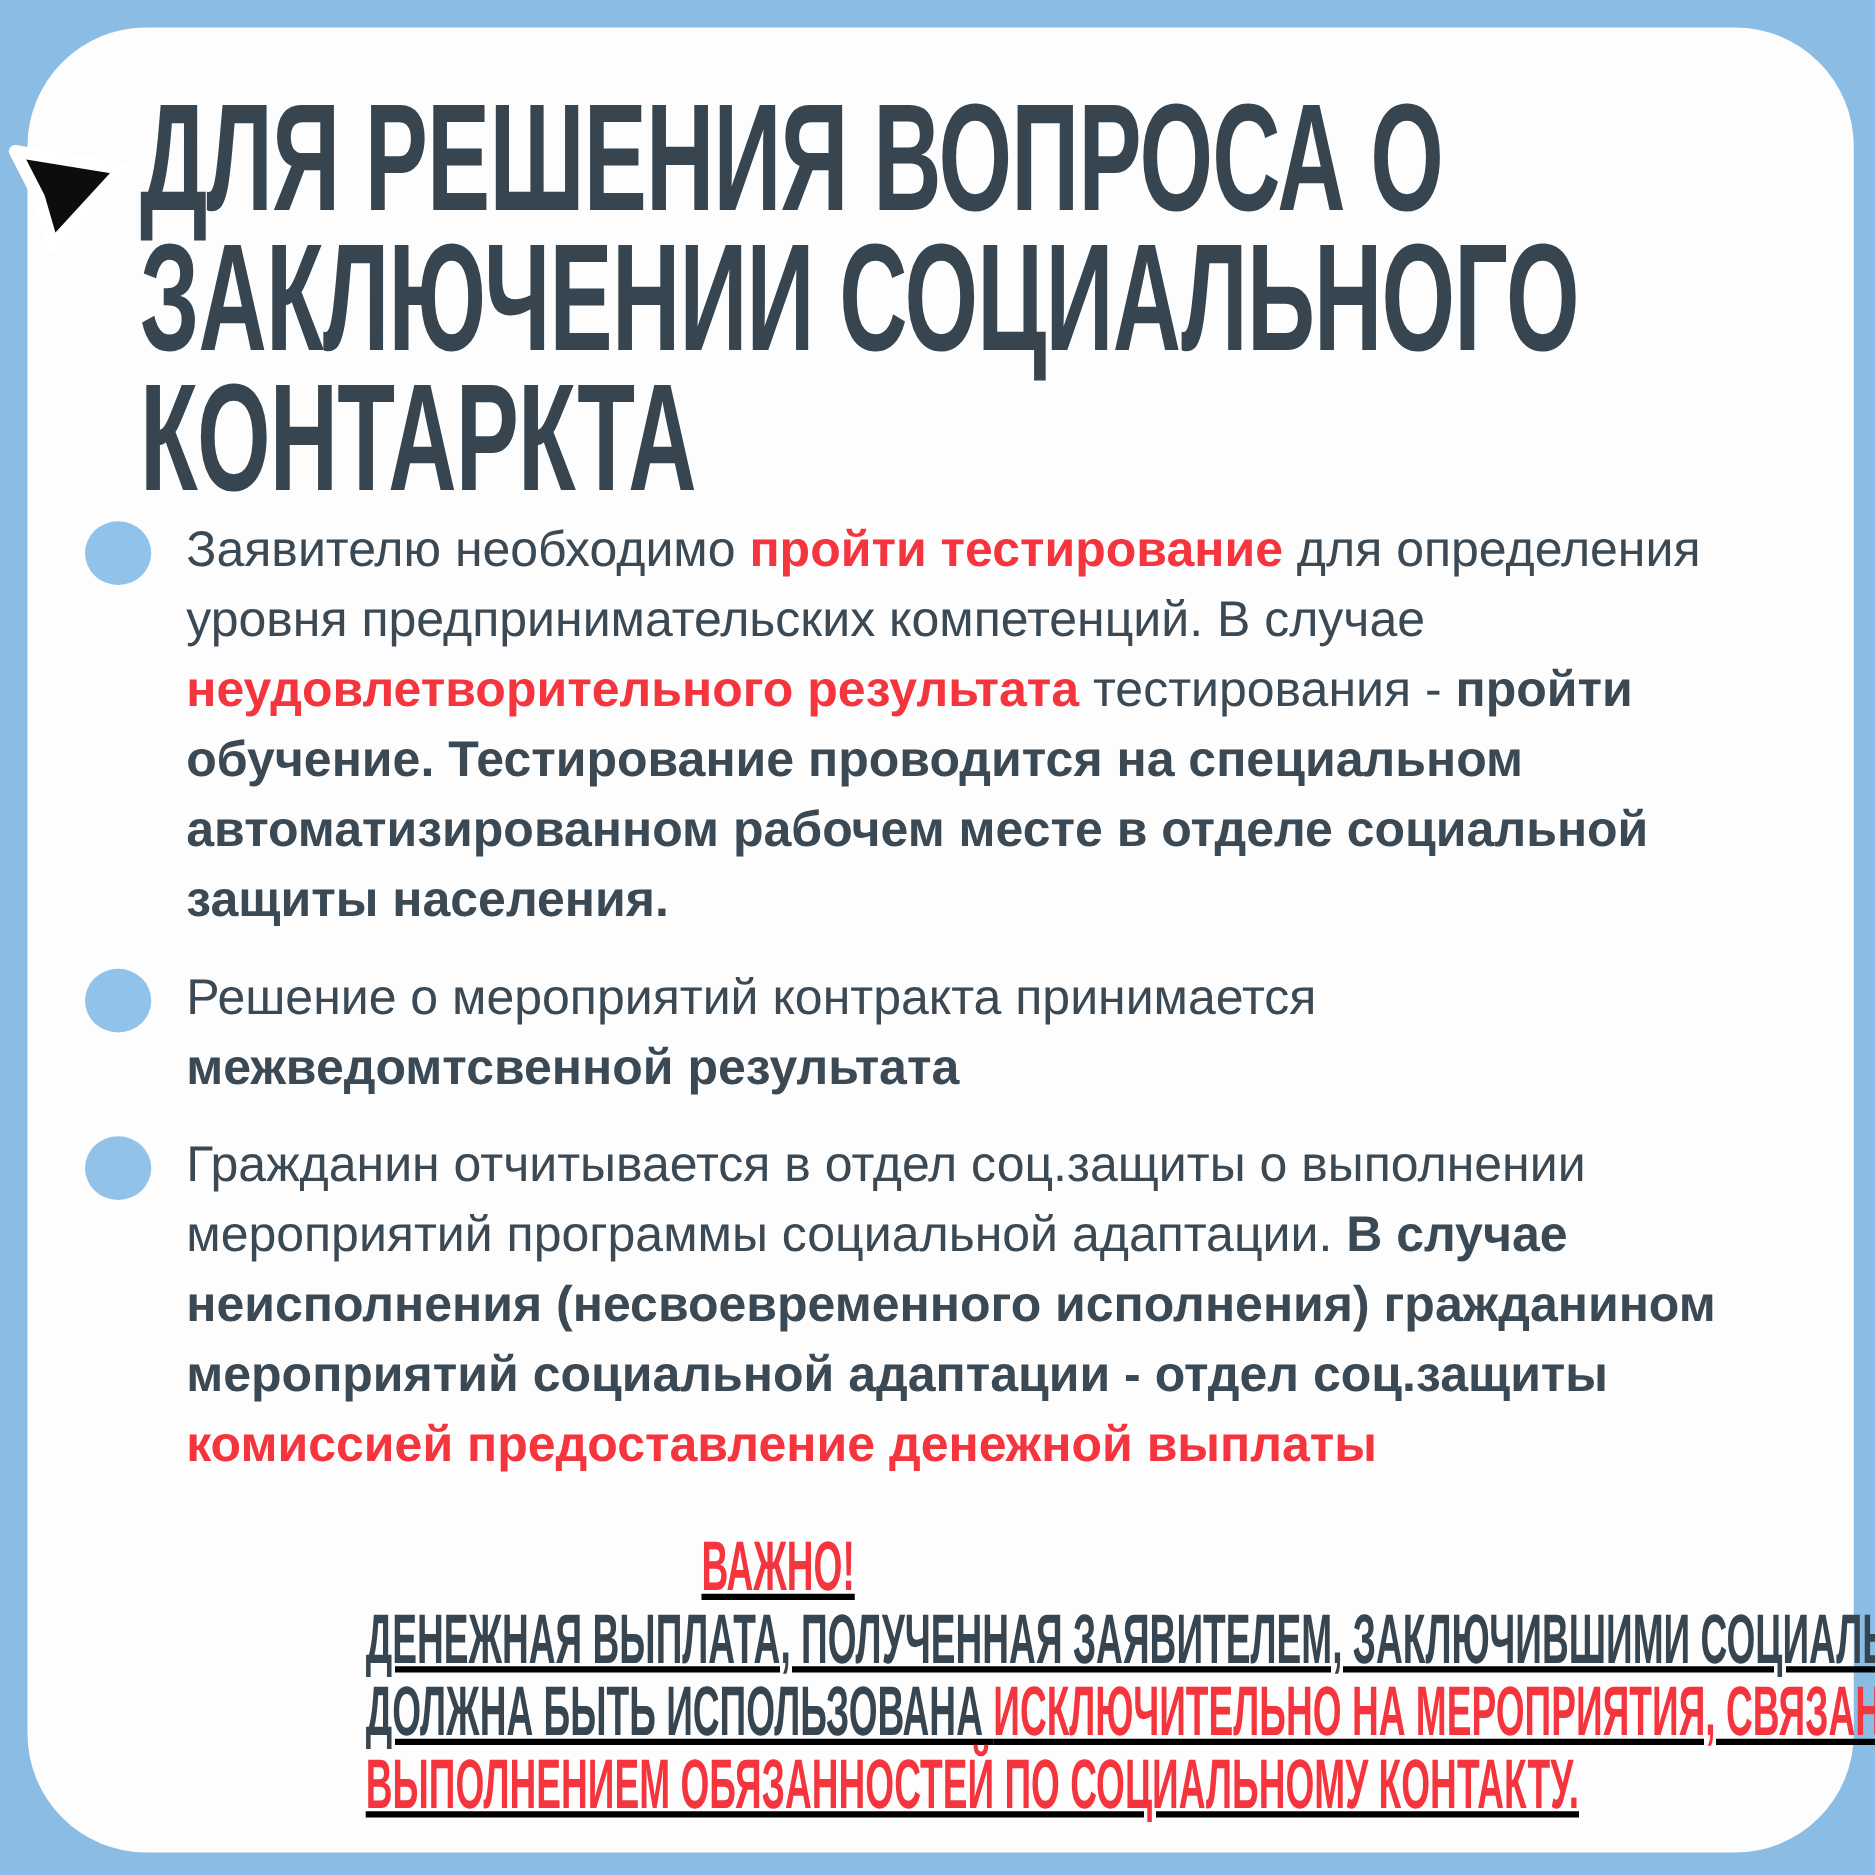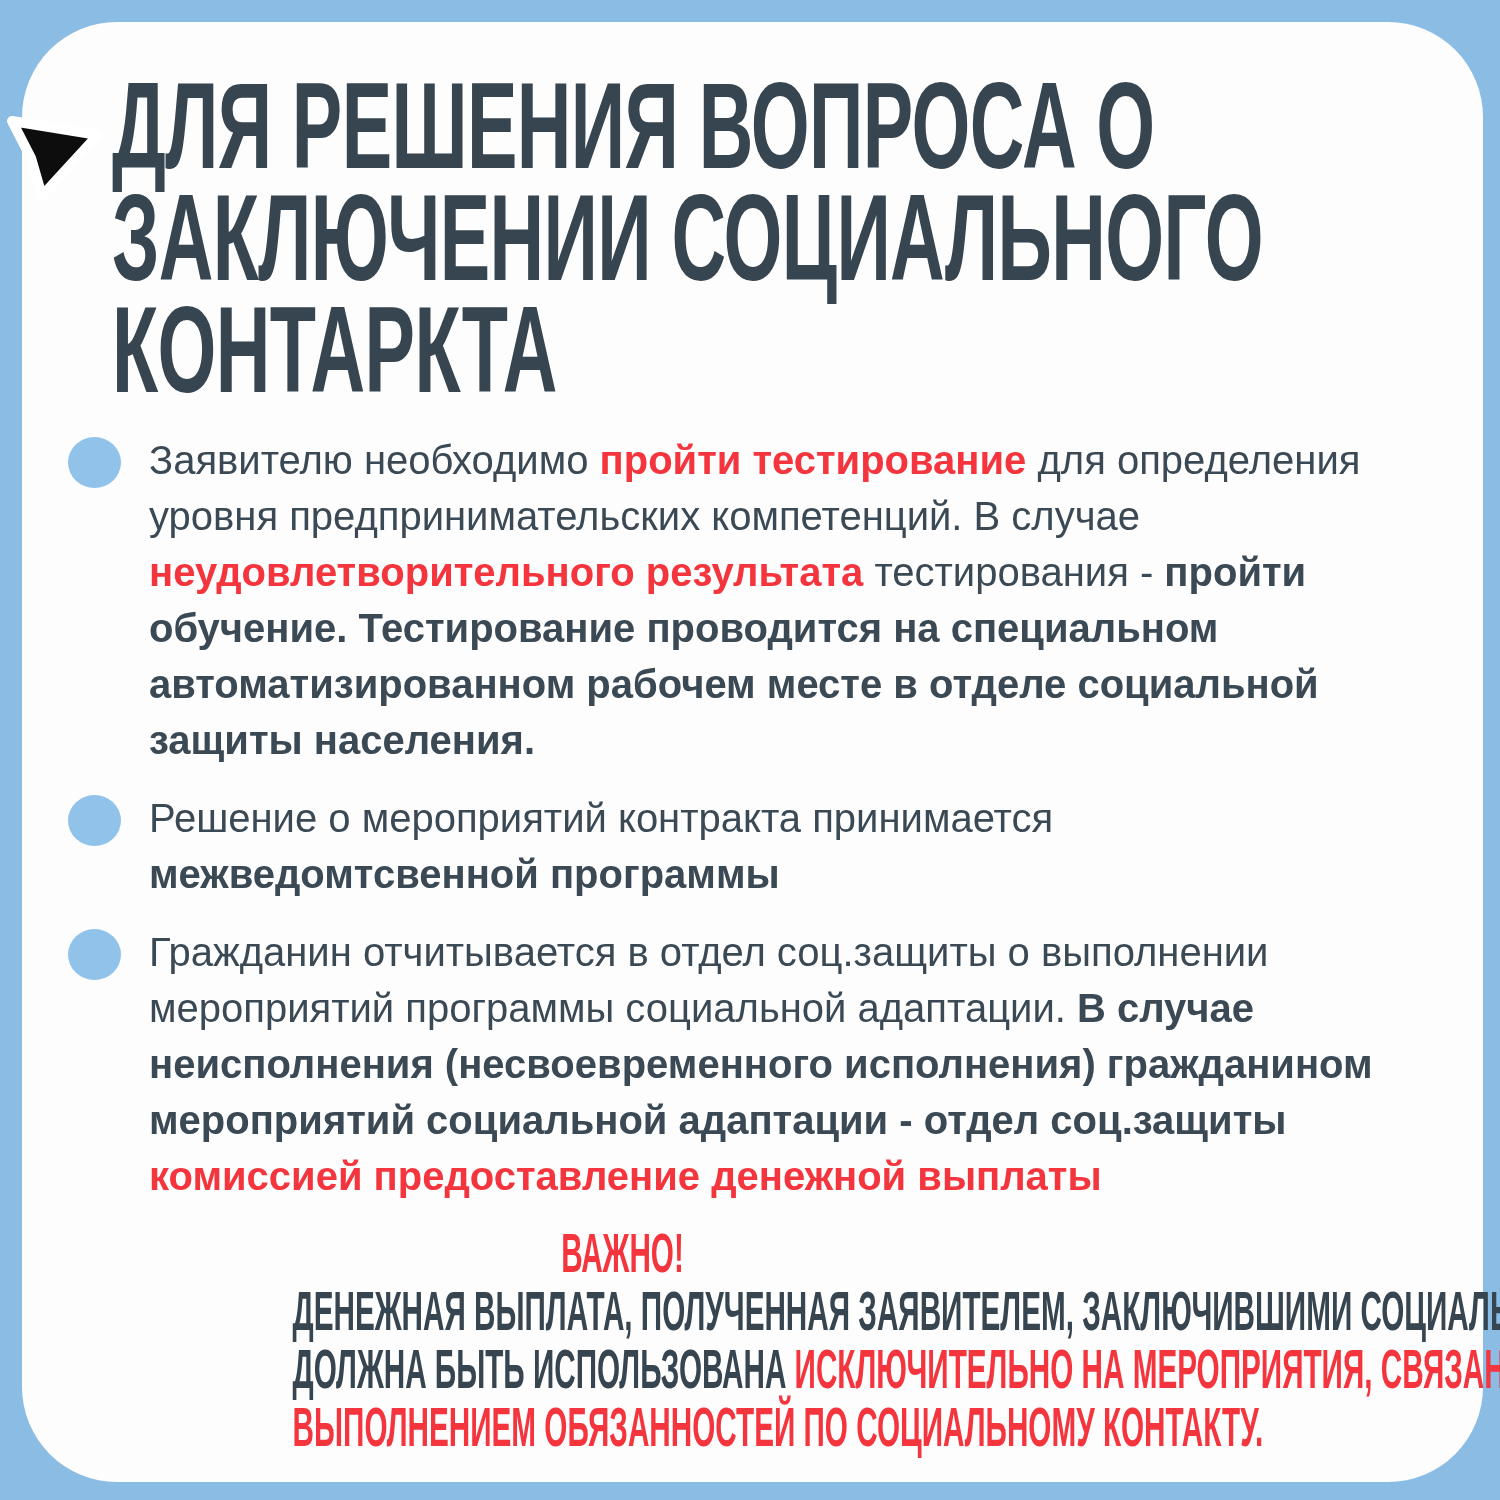--- a/index.html
+++ b/index.html
@@ -11,28 +11,28 @@
   body{font-family:"Liberation Sans","DejaVu Sans",sans-serif;background:var(--background);}
   .page{position:relative;width:1500px;height:1500px;background:var(--background);overflow:hidden;}
   .card{position:absolute;left:22px;top:22px;width:1461px;height:1460px;background:var(--card);border-radius:95px;}
   .cursor-icon{position:absolute;left:0px;top:103px;width:112px;height:104px;}
   .title{
     position:absolute;left:112px;top:70px;color:var(--dark);font-weight:700;
     font-size:122px;line-height:112px;white-space:nowrap;
     transform:scaleX(0.62);transform-origin:left top;letter-spacing:-1px;
   }
   .title .line{display:block;}
-  .bullets{position:absolute;left:68px;top:432px;width:1392px;}
+  .bullets{position:absolute;left:68px;top:412px;width:1392px;}
   .bullet-row{display:flex;align-items:flex-start;margin-bottom:22px;}
   .bullet-marker{flex:0 0 auto;width:53px;height:51px;border-radius:50%;background:var(--bullet);margin-top:5px;margin-right:28px;}
   .bullet-text{width:1270px;font-size:40px;line-height:56px;color:var(--body-dark);font-weight:400;}
   .bullet-text .seg-regular{font-weight:400;color:var(--body-dark);}
   .bullet-text .seg-bold{font-weight:700;color:var(--body-dark);}
   .bullet-text .seg-red{font-weight:700;color:var(--red);}
-  .important{position:absolute;left:0;top:1224px;width:1245px;text-align:center;font-weight:700;}
+  .important{position:absolute;left:0;top:1224px;width:1245px;text-align:center;font-weight:700;text-decoration:underline;}
   .cond-line{
     display:block;white-space:nowrap;font-size:56px;line-height:58px;
     transform:scaleX(0.53);transform-origin:center top;letter-spacing:0px;
   }
   .c-dark{color:var(--dark);}
   .c-red{color:var(--red);}
 </style>
 </head>
 <body>
 
@@ -49,21 +49,21 @@
     <span class="line">КОНТАРКТА</span>
   </h1>
 
   <div class="bullets">
     <div class="bullet-row">
       <div class="bullet-marker"></div>
       <div class="bullet-text"><span class="seg-regular">Заявителю необходимо </span><span class="seg-red">пройти тестирование</span><span class="seg-regular"> для определения уровня предпринимательских компетенций. В случае </span><span class="seg-red">неудовлетворительного результата</span><span class="seg-regular"> тестирования - </span><span class="seg-bold">пройти обучение.</span><span class="seg-bold"> Тестирование проводится на специальном автоматизированном  рабочем месте в отделе социальной защиты населения.</span></div>
     </div>
     <div class="bullet-row">
       <div class="bullet-marker"></div>
-      <div class="bullet-text"><span class="seg-regular">Решение о мероприятий контракта принимается </span><span class="seg-bold">межведомтсвенной программы</span></div>
+      <div class="bullet-text"><span class="seg-regular">Решение о мероприятий контракта принимается </span><span class="seg-bold">межведомтсвенной результата</span></div>
     </div>
     <div class="bullet-row">
       <div class="bullet-marker"></div>
       <div class="bullet-text"><span class="seg-regular">Гражданин отчитывается в отдел соц.защиты о выполнении мероприятий программы социальной адаптации. </span><span class="seg-bold">В случае неисполнения (несвоевременного исполнения) гражданином мероприятий социальной адаптации - отдел соц.защиты </span><span class="seg-red">комиссией предоставление денежной выплаты</span></div>
     </div>
   </div>
 
   <div class="important">
     <span class="cond-line c-red">ВАЖНО!</span>
     <span class="cond-line c-dark">ДЕНЕЖНАЯ ВЫПЛАТА, ПОЛУЧЕННАЯ ЗАЯВИТЕЛЕМ, ЗАКЛЮЧИВШИМИ СОЦИАЛЬНЫЙ КОНТРАКТ,</span>

